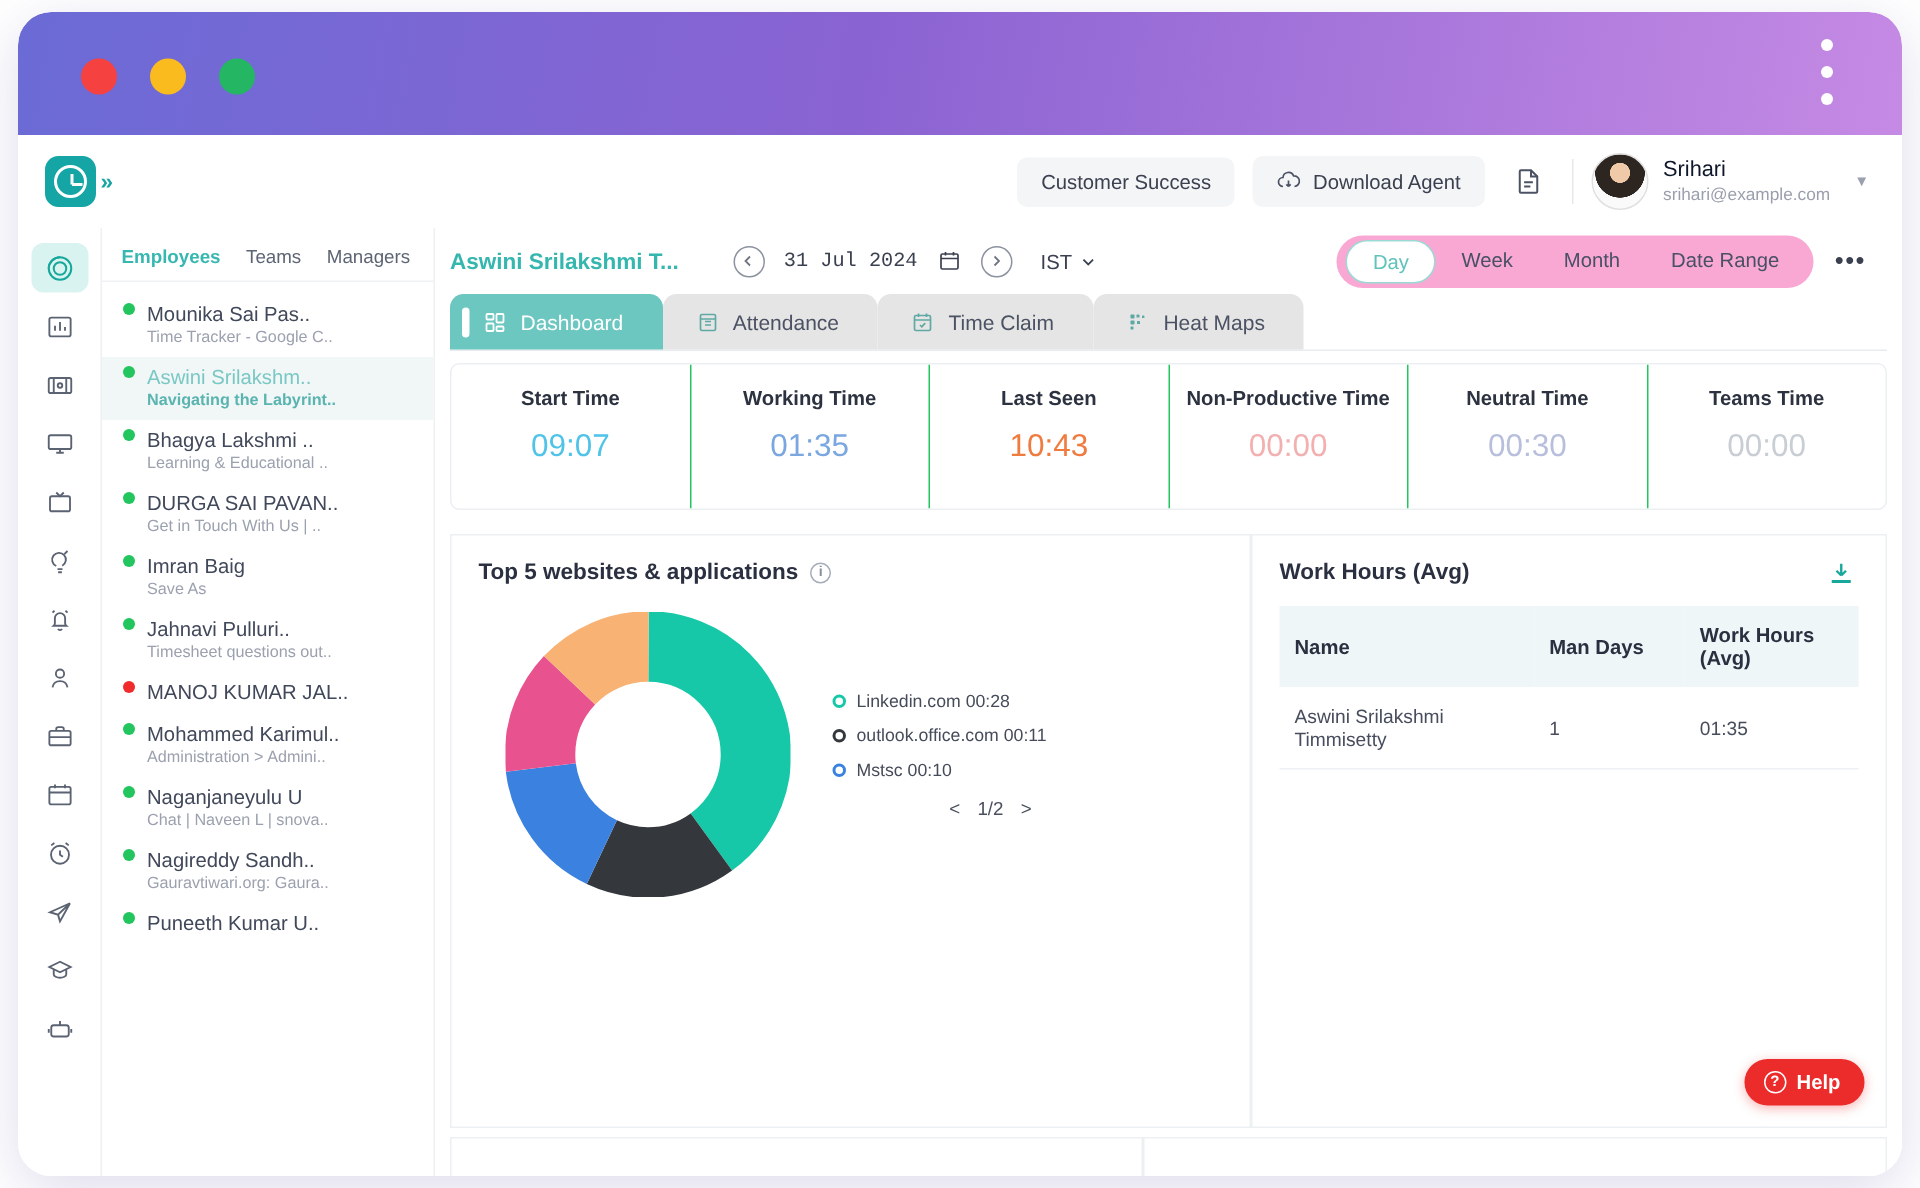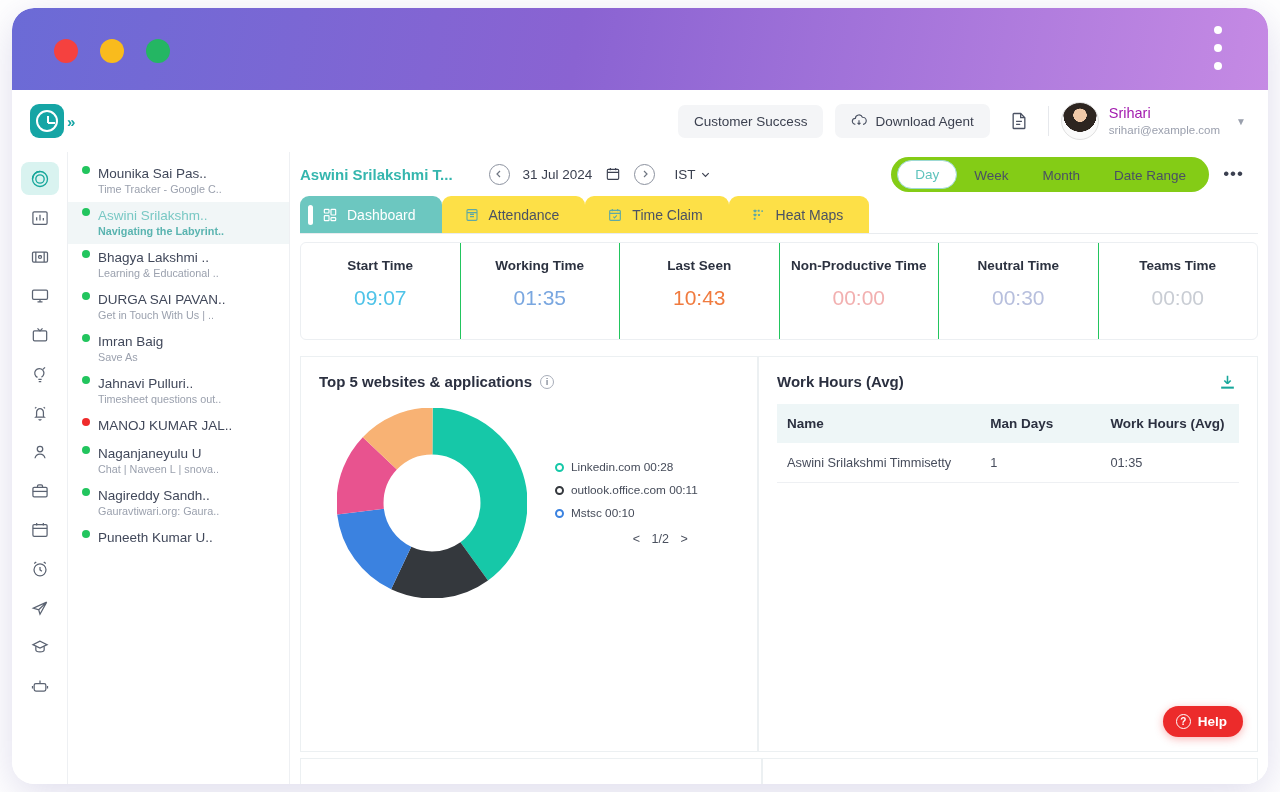--- a/index.html
+++ b/index.html
@@ -53,21 +53,21 @@
     display: flex; align-items: center; gap: 8px; white-space: nowrap;
   }
   .doc-icon { width: 34px; height: 34px; display:flex; align-items:center; justify-content:center; cursor:pointer; }
   .divider-v { width: 1px; height: 30px; background: #e6e8ec; }
   .user { display: flex; align-items: center; gap: 10px; }
   .avatar {
     width: 38px; height: 38px; border-radius: 50%;
     background: radial-gradient(circle at 50% 34%, #f0c9a8 0 22%, #2d2520 23% 55%, #fafafa 56%);
     border: 1px solid #e0e0e0; overflow:hidden;
   }
-  .uname { font-size: 14.5px; color: #a21caf; line-height: 1.25; }
+  .uname { font-size: 14.5px; color: #0f172a; line-height: 1.25; }
   .umail { font-size: 11.5px; color: #9a9fad; line-height: 1.3; }
   .caret { color: #9aa0ad; font-size: 10px; margin-left: 6px; cursor: pointer; }
 
   
   .body { flex: 1; display: flex; min-height: 0; }
 
   
   .rail {
     width: 56px; flex: none; border-right: 1px solid #eef0f3;
     display: flex; flex-direction: column; align-items: center; padding-top: 10px; gap: 6px;
@@ -98,58 +98,58 @@
   
   .main { flex: 1; min-width: 0; display: flex; flex-direction: column; background: #fff; }
 
   .ctrlbar { height: 44px; display: flex; align-items: center; padding: 0 14px 0 10px; gap: 0; }
   .emp-title { font-size: 15px; font-weight: 700; color: #35b6ae; white-space: nowrap; }
   .datenav { display: flex; align-items: center; gap: 13px; margin-left: 36px; }
   .circ-btn {
     width: 21px; height: 21px; border-radius: 50%; border: 1.4px solid #8b919e; color: #6f7682;
     display: flex; align-items: center; justify-content: center; cursor: pointer; background: none;
   }
-  .datetext { font-size: 13.5px; color: #3b4050; white-space: nowrap; }
+  .datetext { font-size: 13.5px; color: #3b4050; white-space: nowrap; font-family: Liberation Mono, monospace; }
   .tz { font-size: 13.5px; color: #3b4050; display:flex; align-items:center; gap:5px; cursor:pointer; margin-left: 6px;}
 
   .rangewrap {
-    margin-left: auto; display: flex; align-items: flex-end; gap: 0;
-    background: #84cc16; border-radius: 20px; padding: 3px 6px;
+    margin-left: auto; display: flex; align-items: flex-start; gap: 0;
+    background: #f9a8d4; border-radius: 20px; padding: 3px 6px;
   }
   .range-opt {
     font-size: 13.5px; color: #495064; padding: 6px 17px; border-radius: 18px; cursor: pointer; white-space: nowrap;
   }
   .range-opt.active { color: #5fc3bc; border: 1.4px solid #9dd9d4; background: #fff; }
   .dots3 { padding: 0 10px 0 14px; color: #3b4050; font-size: 17px; letter-spacing: 1px; cursor: pointer; }
 
   
   .tabs { display: flex; align-items: flex-end; padding-left: 10px; gap: 0; }
   .tab {
     display: flex; align-items: center; gap: 9px; padding: 11px 26px 10px 22px;
     font-size: 14px; color: #4b5263; cursor: pointer; border-radius: 9px 9px 0 0; position: relative;
-    background: #fde047; white-space: nowrap;
+    background: #e5e5e5; white-space: nowrap;
   }
   .tab.active { background: #6cc7c0; color: #fff; }
   .tab.active::before {
     content:""; position:absolute; left:8px; top:9px; width:5px; height:20px; background:#fff; border-radius:3px;
   }
   .tab svg { flex: none; }
   .tabs-rule { height: 1px; background: #e9ecef; margin: 0 10px; }
 
   
   .stats { display: flex; margin: 8px 10px 0 10px; border: 1px solid #eceff2; border-radius: 6px; overflow: hidden; background: #fff; }
   .stat { flex: 1; padding: 14px 6px 22px; text-align: center; border-right: 1px solid #22c55e; min-height: 96px; }
   .stat:last-child { border-right: none; }
   .stat-label { font-size: 13.5px; font-weight: 700; color: #2c3240; line-height: 1.35; }
   .stat-value { font-size: 21px; margin-top: 11px; font-weight: 400; }
 
   
   .panels { display: flex; gap: 0; margin: 16px 10px 0 10px; flex: 1; min-height: 0; }
   .panel { border: 1px solid #ecf0f2; background: #fff; }
-  .panel-left { width: 458px; flex: none; padding: 16px 18px; }
+  .panel-left { width: 534px; flex: none; padding: 16px 18px; }
   .panel-right { flex: 1; padding: 16px 18px; position: relative; }
   .panel-title { font-size: 15px; font-weight: 700; color: #2b3040; display: flex; align-items: center; gap: 8px; }
   .info-i {
     width: 14px; height: 14px; border-radius: 50%; border: 1.2px solid #a7adb9; color: #888f9c;
     font-size: 9.5px; display: inline-flex; align-items: center; justify-content: center; font-weight: 700;
     font-style: normal;
   }
   .chartrow { display: flex; align-items: center; margin-top: 18px; }
   .donut { width: 190px; height: 190px; margin-left: 18px; flex: none; }
   .legend { margin-left: 28px; font-size: 11.8px; color: #454b59; }
@@ -330,20 +330,25 @@
           <div class="rail-item">
             <svg width="20" height="20" viewBox="0 0 24 24" fill="none" stroke="currentColor" stroke-width="1.5">
               <rect x="5" y="9" width="14" height="9" rx="2"></rect>
                 <path d="M12 5.5V9M9 13h.01M15 13h.01"></path>
                 <path d="M3 12v3M21 12v3"></path>
             </svg>
           </div>
         </div>
 
         <div class="emplist">
+          <div class="emptabs">
+            <span class="emptab active">Employees</span>
+            <span class="emptab">Teams</span>
+            <span class="emptab">Managers</span>
+          </div>
           <div class="emp-scroll">
             <div class="emp">
               <div class="emp-top">
                   <span class="dot" style="background:#22c55e"></span>
                 <span class="emp-name">Mounika Sai Pas..</span>
                 </div>
               <div class="emp-sub">Time Tracker - Google C..</div>
             </div>
             <div class="emp active">
               <div class="emp-top">
@@ -378,20 +383,27 @@
                   <span class="dot" style="background:#22c55e"></span>
                 <span class="emp-name">Jahnavi Pulluri..</span>
                 </div>
               <div class="emp-sub">Timesheet questions out..</div>
             </div>
             <div class="emp">
               <div class="emp-top">
                   <span class="dot" style="background:#ef2b2b"></span>
                 <span class="emp-name">MANOJ KUMAR JAL..</span>
                 </div>
+            </div>
+            <div class="emp">
+              <div class="emp-top">
+                  <span class="dot" style="background:#22c55e"></span>
+                <span class="emp-name">Mohammed Karimul..</span>
+                </div>
+              <div class="emp-sub">Administration &gt; Admini..</div>
             </div>
             <div class="emp">
               <div class="emp-top">
                   <span class="dot" style="background:#22c55e"></span>
                 <span class="emp-name">Naganjaneyulu U</span>
                 </div>
               <div class="emp-sub">Chat | Naveen L | snova..</div>
             </div>
             <div class="emp">
               <div class="emp-top">

